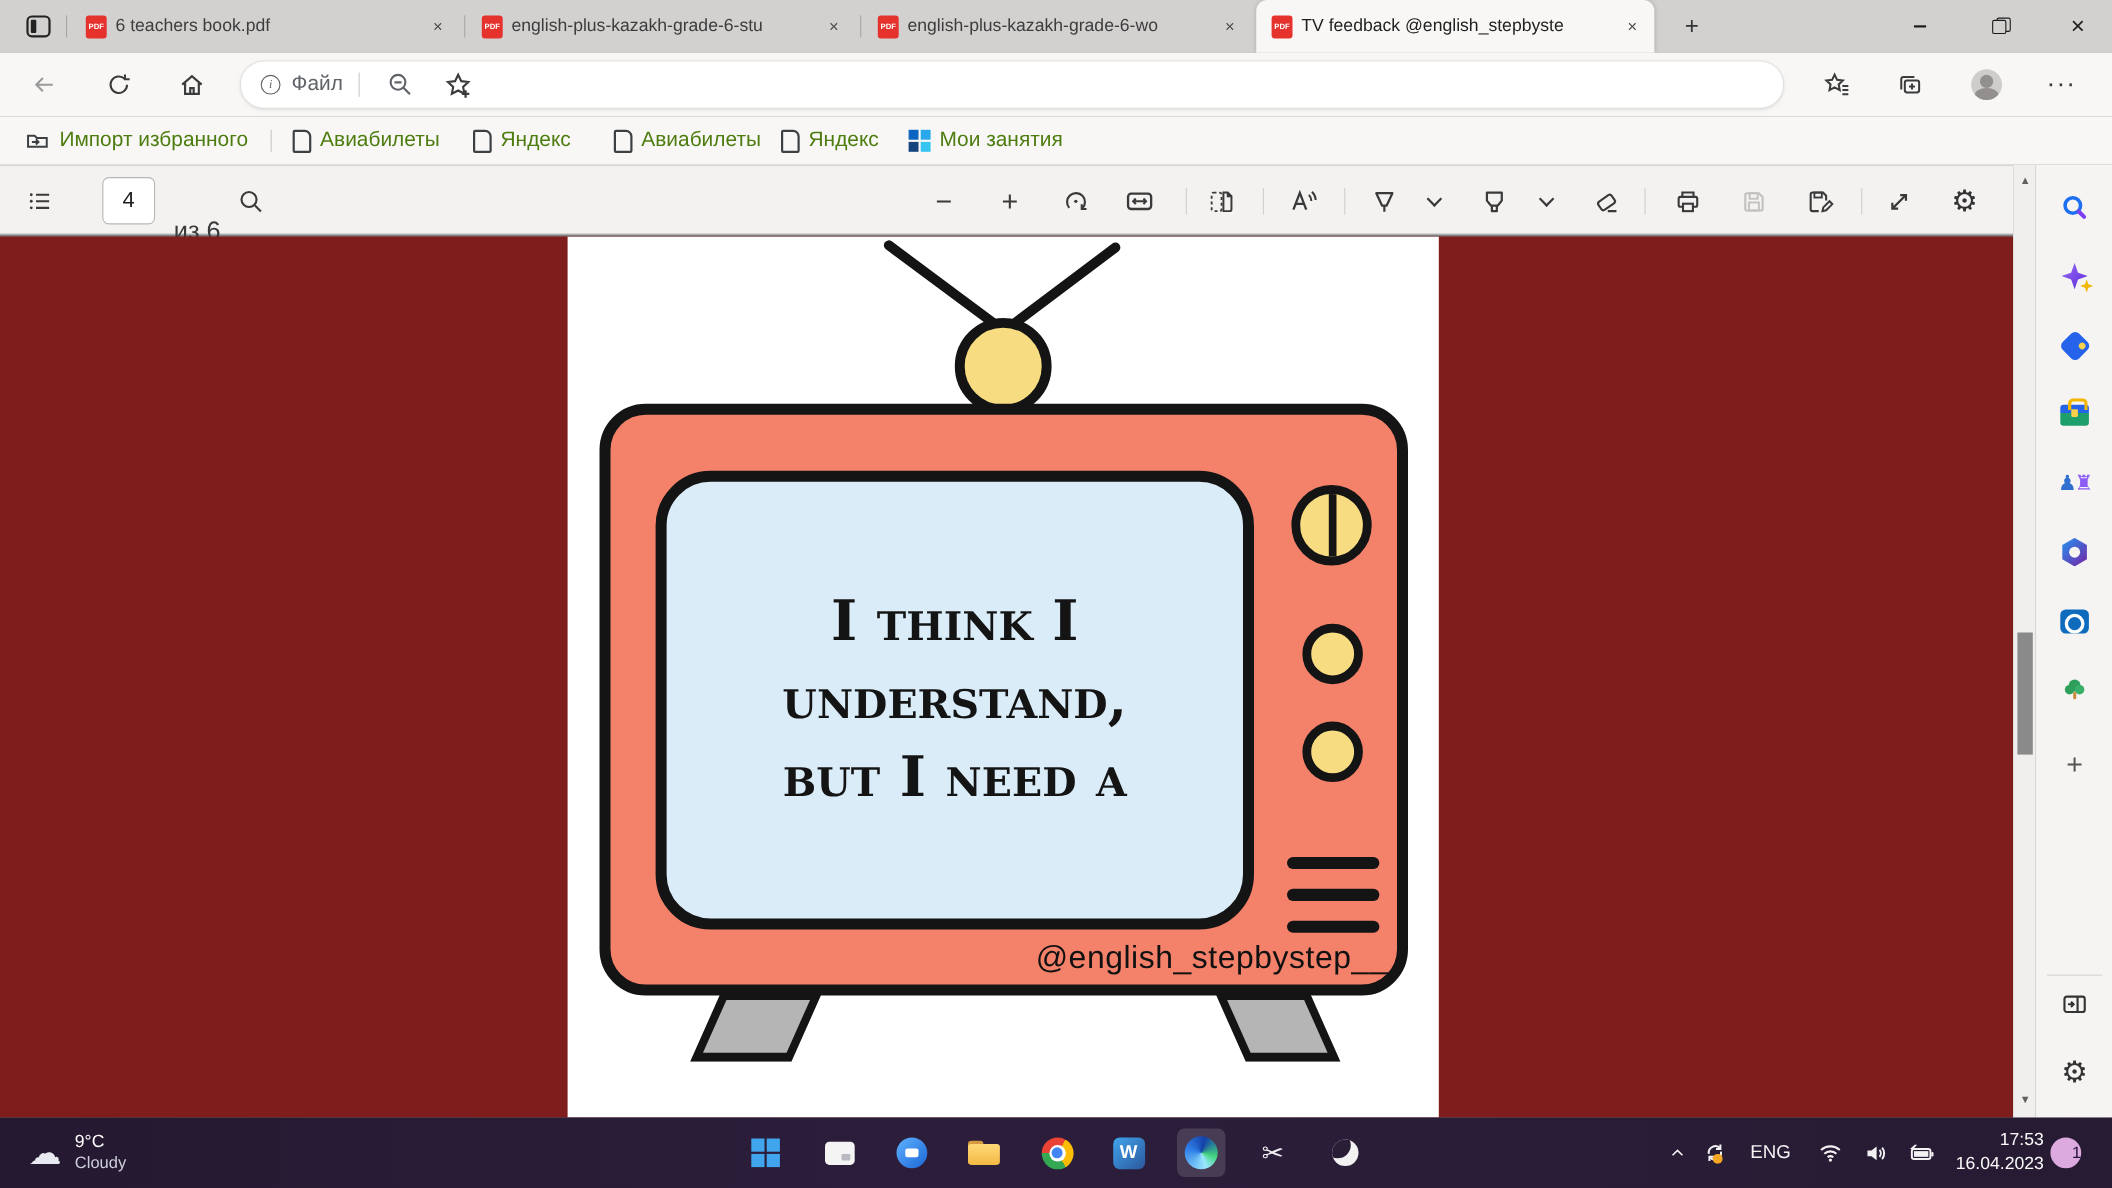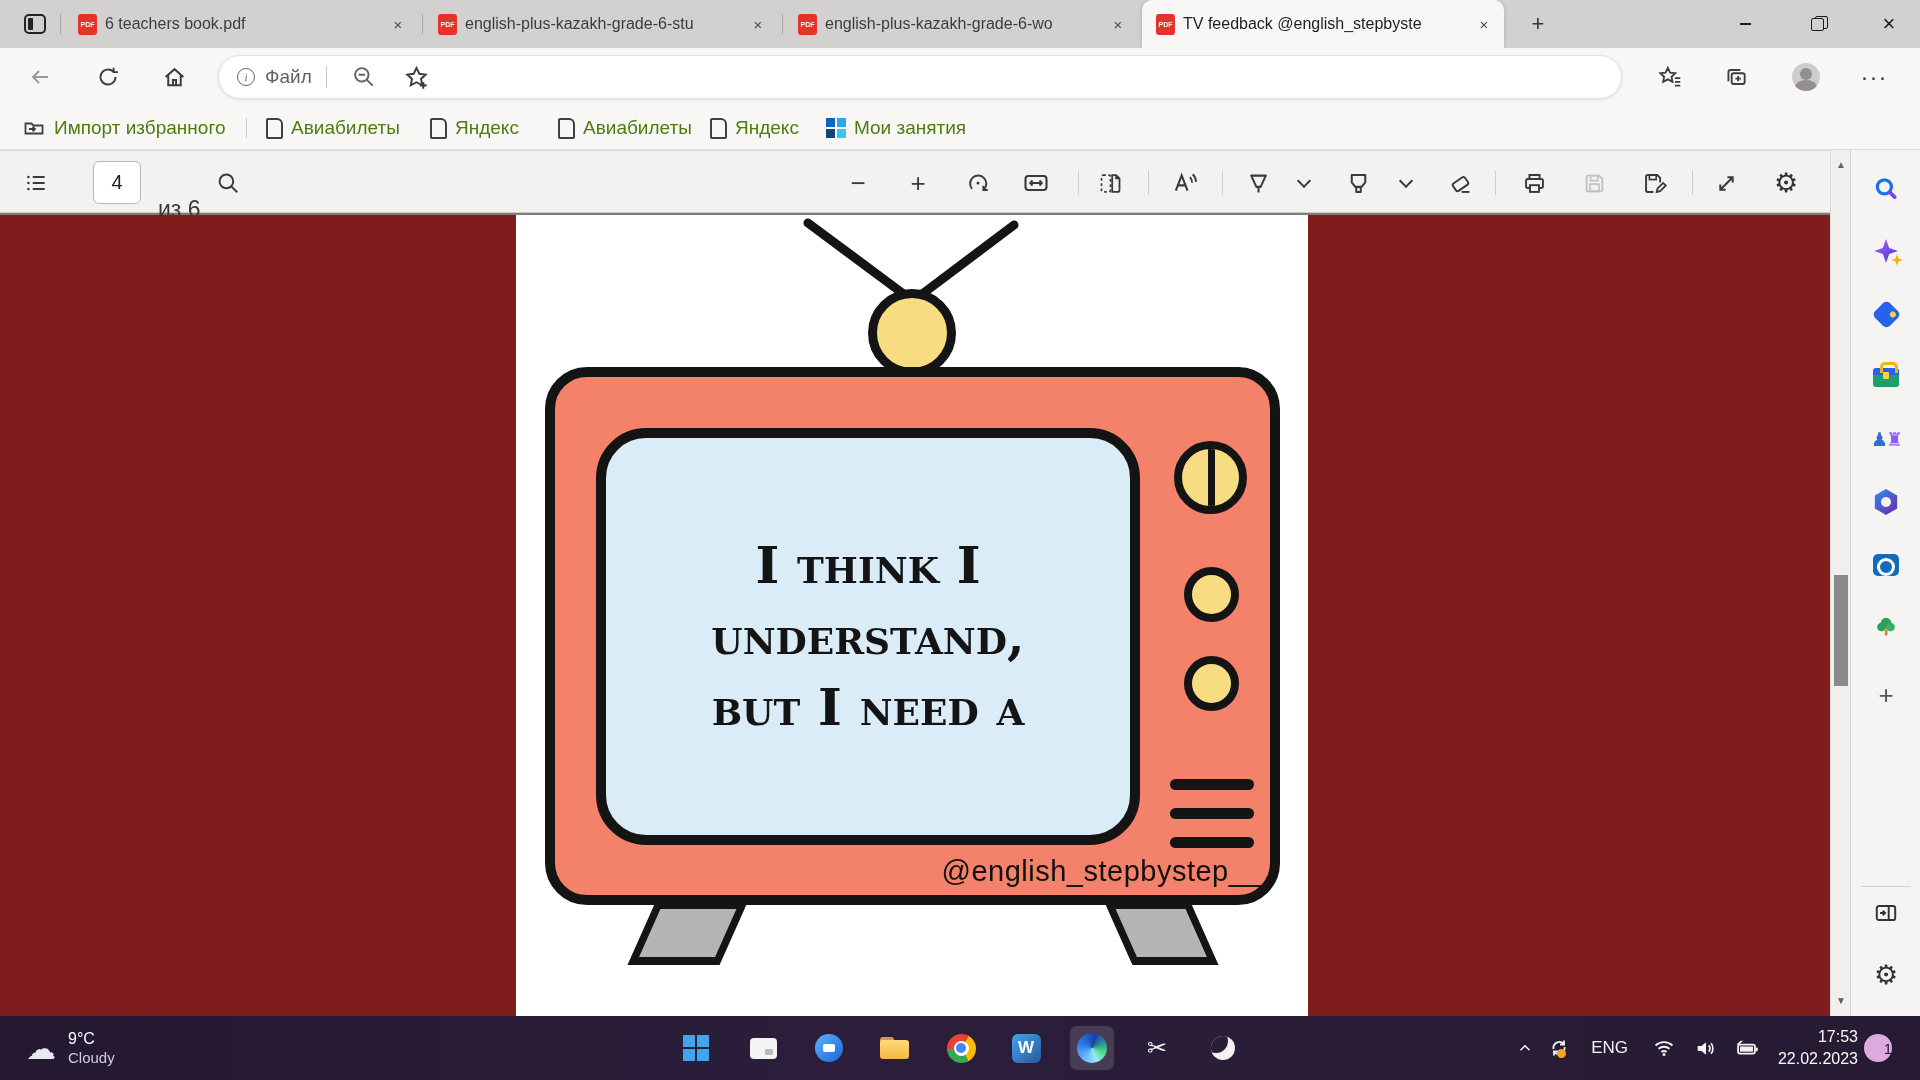--- a/index.html
+++ b/index.html
@@ -519,19 +519,19 @@
     <svg class="ic" width="27" height="27" viewBox="0 0 24 24">
         <rect x="4.5" y="8.5" width="15" height="8" rx="1.8" fill="none" stroke="#f2f2f2" stroke-width="1.6"></rect>
         <rect x="6.2" y="10.2" width="11.6" height="4.6" fill="#f2f2f2"></rect>
         <rect x="20.2" y="11" width="1.8" height="3.5" rx=".8" fill="#f2f2f2"></rect>
         <path d="M3 8.5 6.8 5h2L5.6 8.5z" fill="#f2f2f2"></path>
       </svg>
   </div>
   <div class="tray" style="left:1762px;width:96px;justify-content:flex-end">
     <span class="clock">
       <div>17:53</div>
-      <div>22.02.2023</div>
+      <div>16.04.2023</div>
     </span>
   </div>
   <div class="tray badge flexc" style="left:1864px;top:18px;width:28px;height:28px">
       <span>1</span>
     </div>
 </div>
 
 </body></html>

